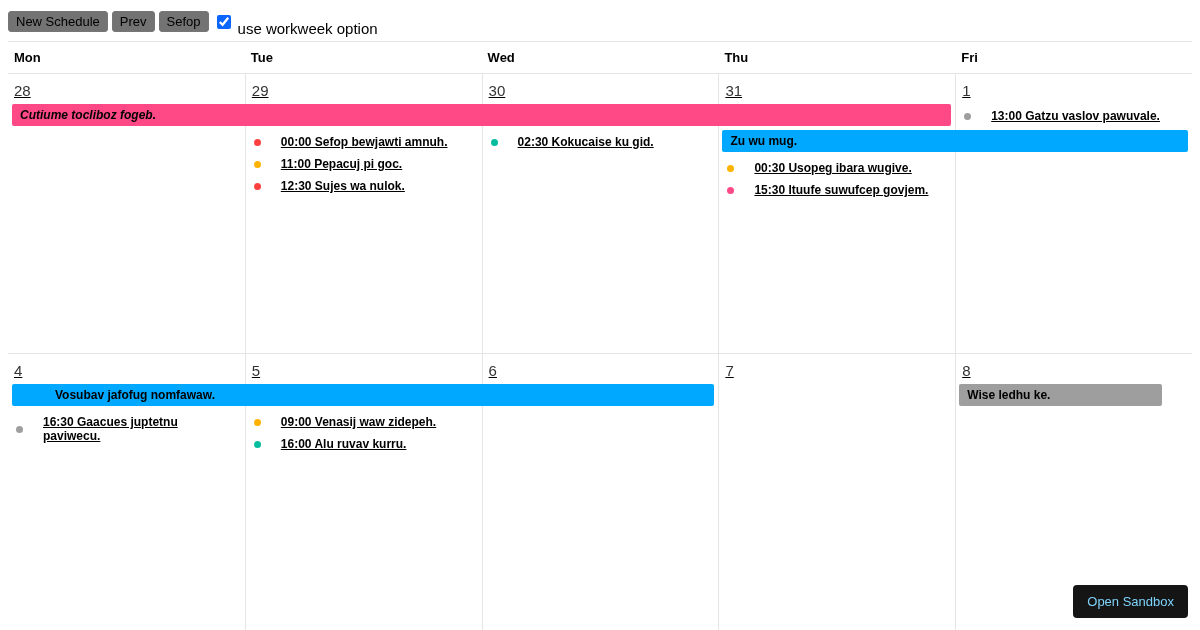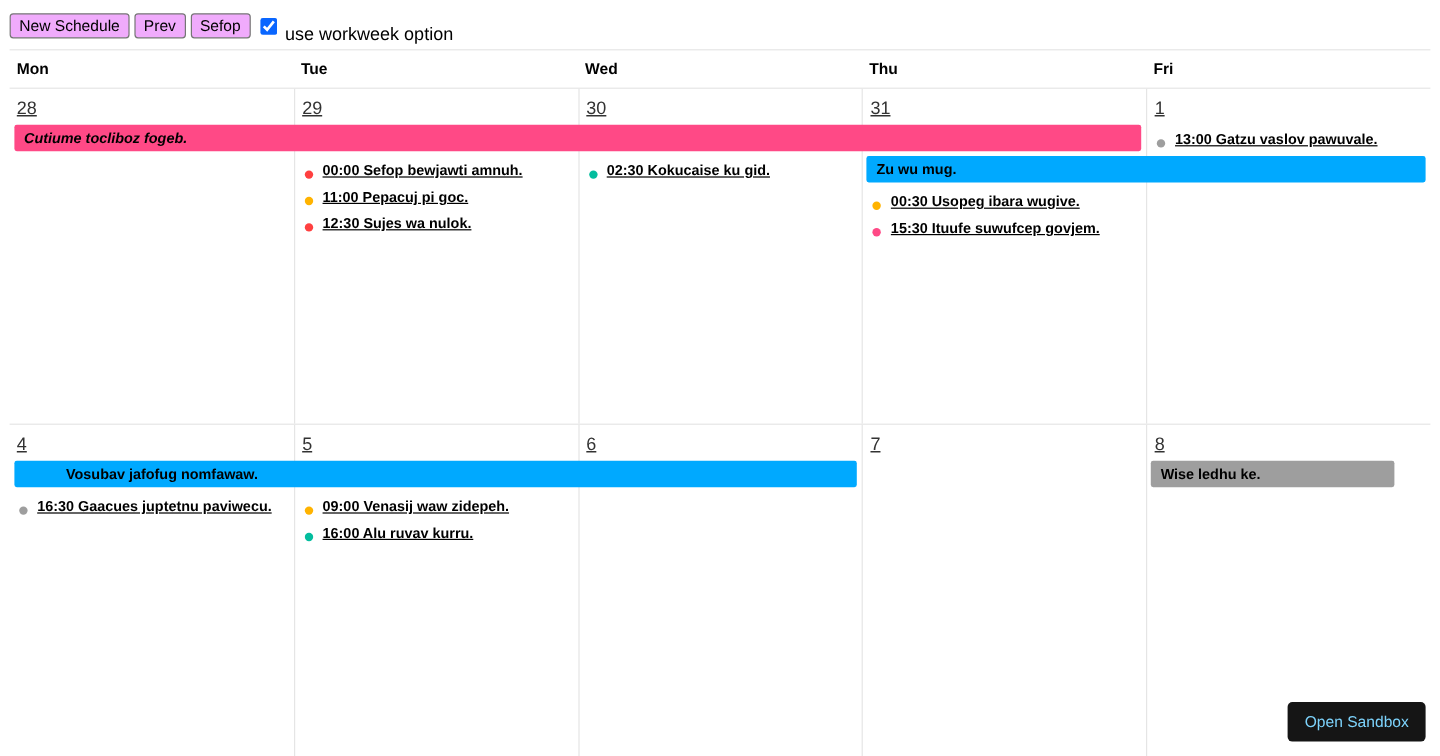--- a/index.html
+++ b/index.html
@@ -16,21 +16,21 @@
     position: relative;
   }
   .toolbar {
     display: flex;
     align-items: center;
     gap: 4px;
     padding-bottom: 4px;
   }
   .btn {
     font: 13px Arial, sans-serif;
-    background: #f0abfc;
+    background: #737373;
     border: 1px solid #767676;
     border-radius: 3px;
     padding: 2px 7px;
     cursor: pointer;
   }
   .chk {
     accent-color: #0a66ff;
     width: 14px; height: 14px;
     margin-left: 4px;
   }
@@ -79,22 +79,22 @@
     overflow: hidden;
     cursor: pointer;
     z-index: 2;
   }
   .spacer {
     height: 22px;
     margin-bottom: 4px;
   }
   .dot-event {
     display: flex;
-    align-items: flex-end;
-    gap: 8px;
+    align-items: center;
+    gap: 20px;
     font-size: 12px;
     font-weight: bold;
     padding: 4px 2px;
     cursor: pointer;
   }
   .dot {
     width: 7px;
     height: 7px;
     border-radius: 50%;
     flex: 0 0 7px;

